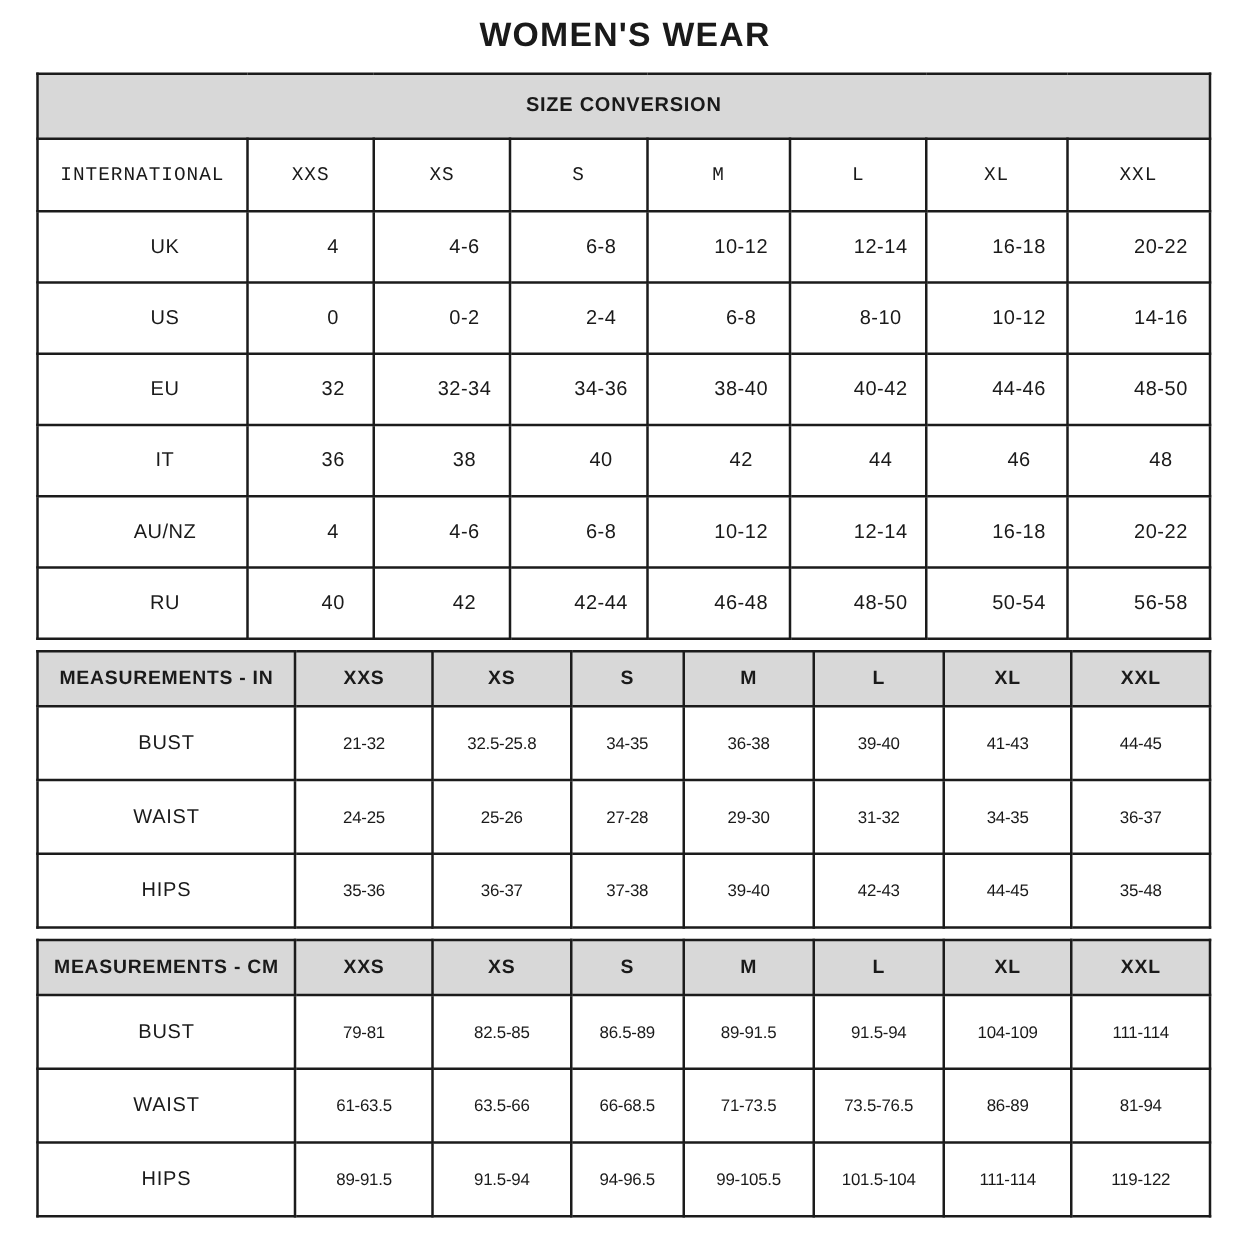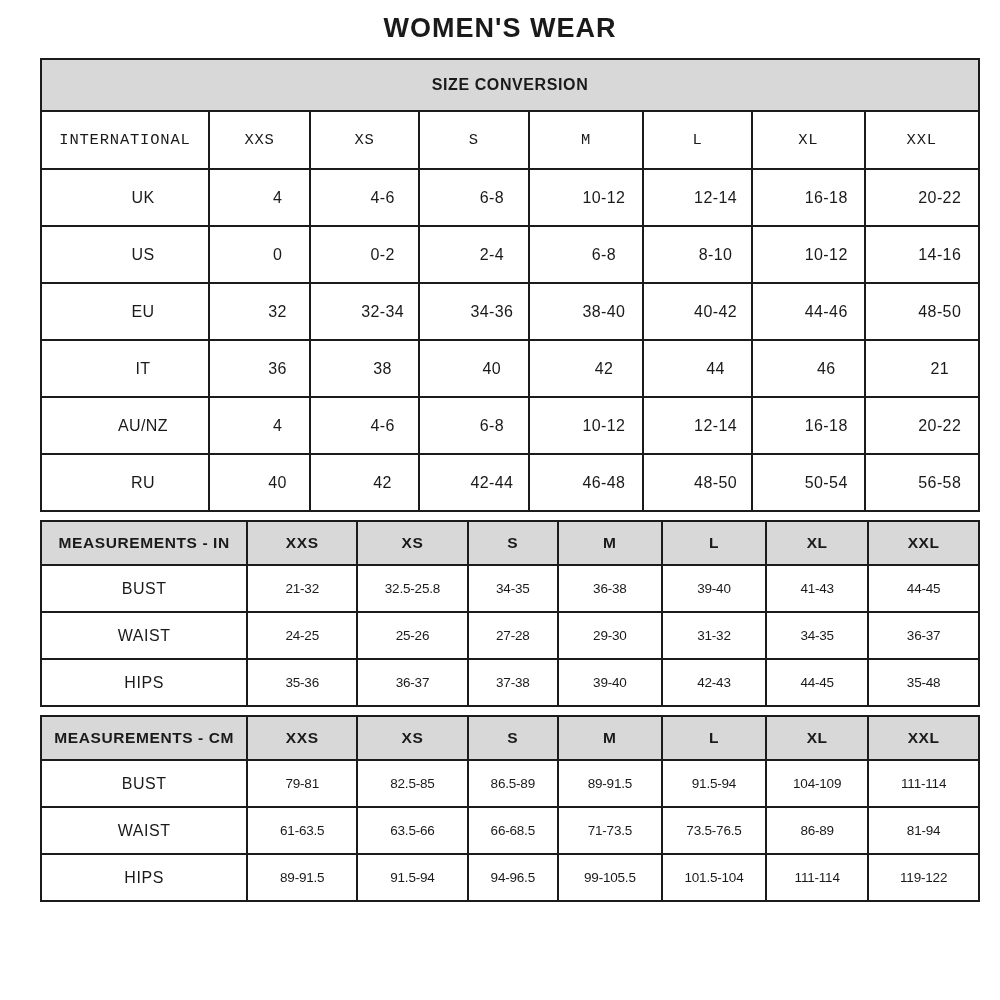--- a/index.html
+++ b/index.html
@@ -20,21 +20,21 @@
     text-align: center;
     font-size: 27px;
     font-weight: 600;
     letter-spacing: 1px;
     padding-top: 12px;
     margin-bottom: 13px;
     line-height: 33px;
   }
   table {
     width: 940px;
-    margin: 0 30px 8px 40px;
+    margin: 0 30px 8px 29px;
     border-collapse: collapse;
     table-layout: fixed;
   }
   td {
     border: 2px solid #1b1b1b;
     text-align: center;
     vertical-align: middle;
     background: #ffffff;
   }
   
@@ -62,21 +62,21 @@
   }
   
   .meas .header-row td {
     background: #d8d8d8;
     font-weight: 700;
     font-size: 15.5px;
     letter-spacing: 0.6px;
     height: 44px;
   }
   .meas .data-row td {
-    height: 47px;
+    height: 59px;
   }
   .meas .data-row td.label-cell {
     font-size: 16px;
     letter-spacing: 0.6px;
   }
   .meas .data-row td.value-cell {
     font-size: 13.5px;
     letter-spacing: -0.2px;
   }
 </style>
@@ -143,21 +143,21 @@
           <td class="value-cell">48-50</td>
         </tr>
         <tr class="data-row">
           <td class="label-cell">IT</td>
           <td class="value-cell">36</td>
           <td class="value-cell">38</td>
           <td class="value-cell">40</td>
           <td class="value-cell">42</td>
           <td class="value-cell">44</td>
           <td class="value-cell">46</td>
-          <td class="value-cell">21</td>
+          <td class="value-cell">48</td>
         </tr>
         <tr class="data-row">
           <td class="label-cell">AU/NZ</td>
           <td class="value-cell">4</td>
           <td class="value-cell">4-6</td>
           <td class="value-cell">6-8</td>
           <td class="value-cell">10-12</td>
           <td class="value-cell">12-14</td>
           <td class="value-cell">16-18</td>
           <td class="value-cell">20-22</td>

